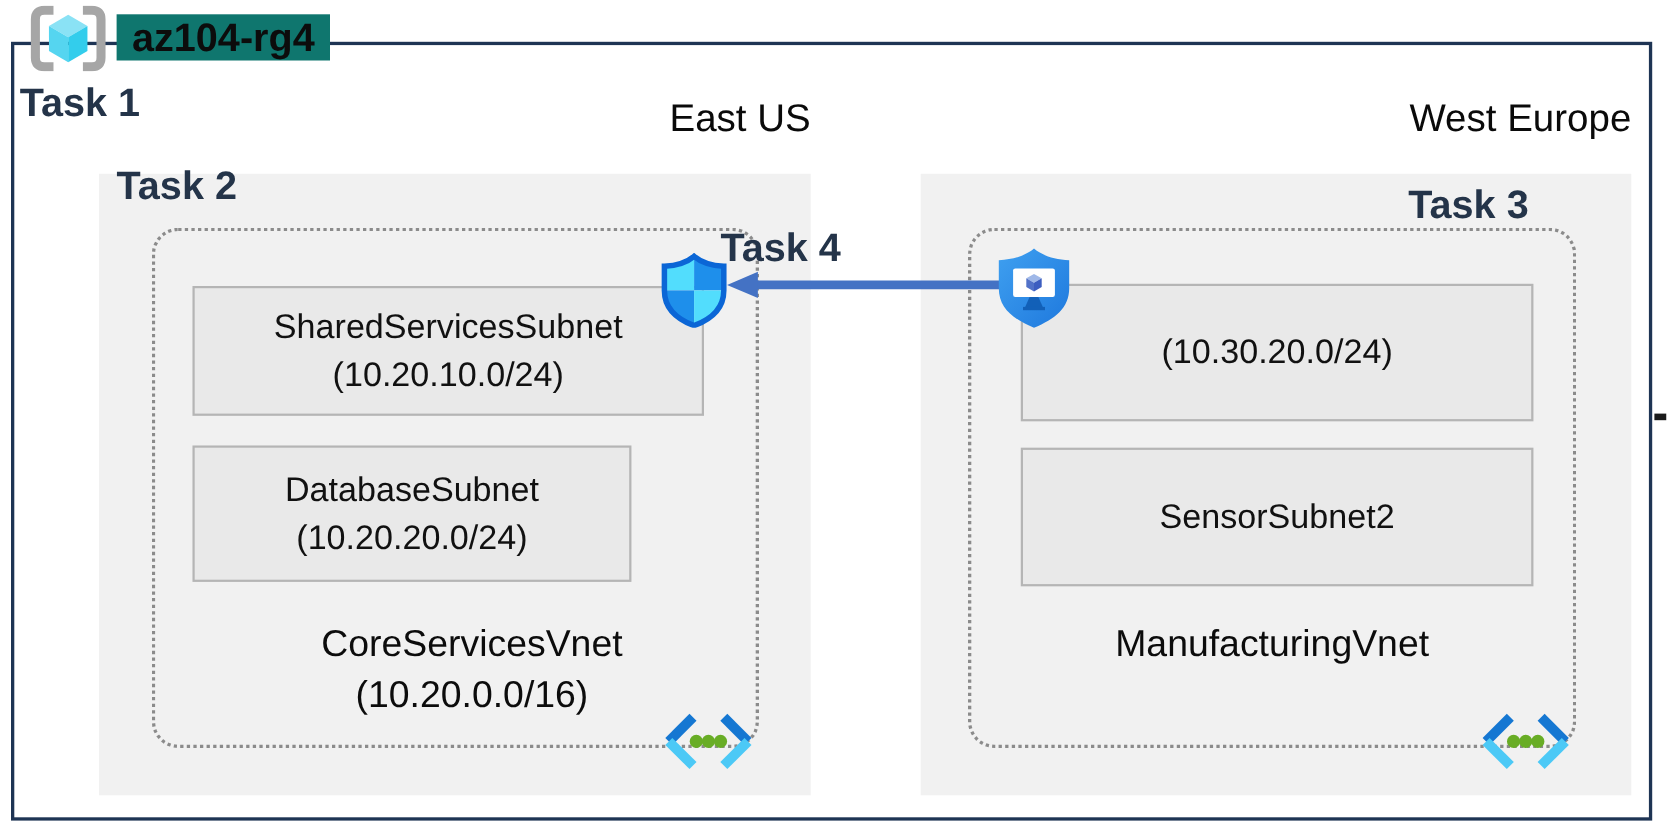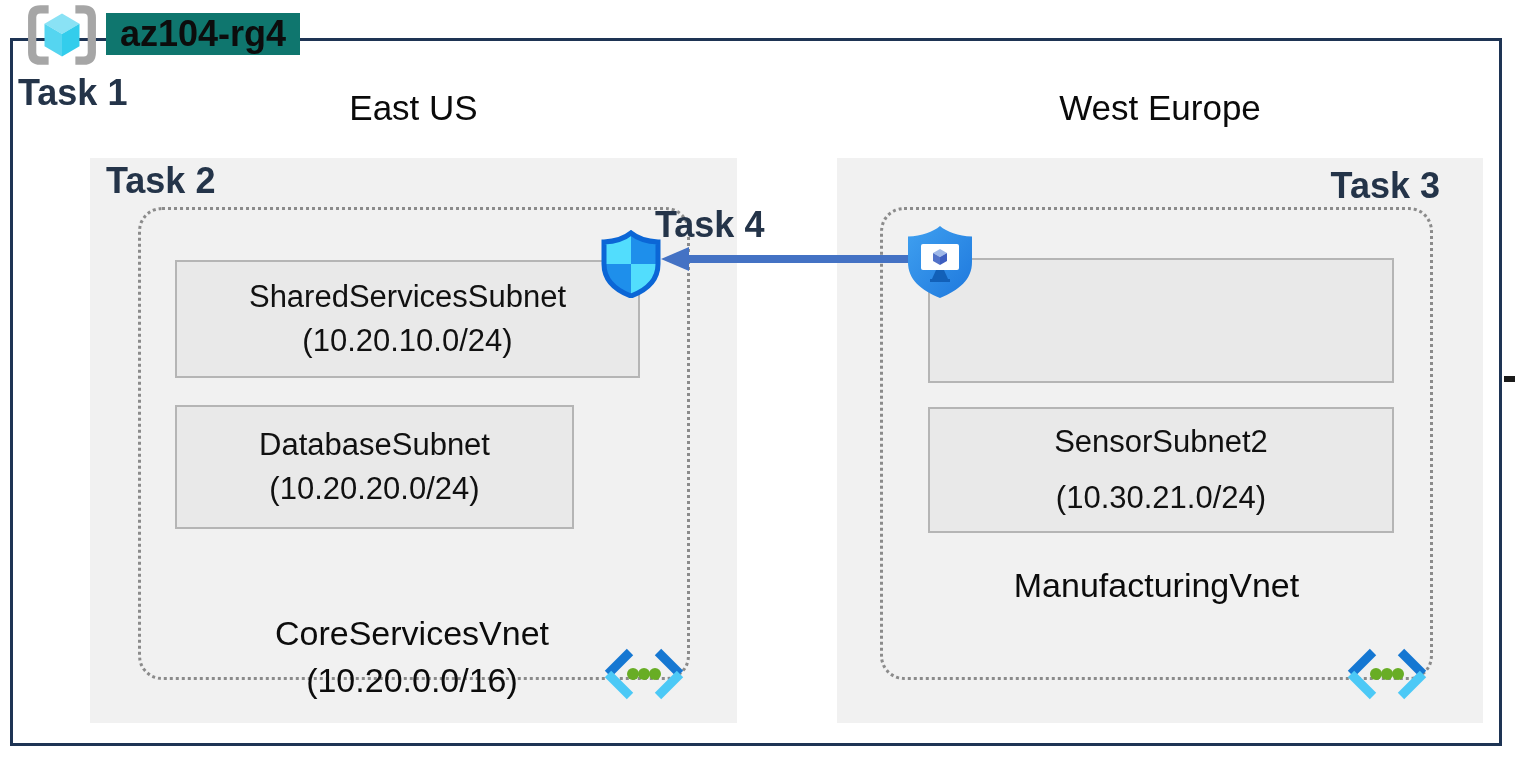--- a/index.html
+++ b/index.html
@@ -9,26 +9,26 @@
 
   
   .rg-border { position:absolute; left:10px; top:38px; width:1492px; height:708px;
     border:3px solid #1e3454; }
 
   .rg-icon { position:absolute; left:26px; top:5px; width:72px; height:60px; z-index:6; }
   .rg-title { position:absolute; left:106px; top:13px; z-index:6; background:#0f766e;
     padding:0 14px; font-size:36px; font-weight:700; color:#0c0c0c; }
   .task-label { position:absolute; z-index:5; font-size:36px; font-weight:700; color:#243449; }
   .task1 { left:18px; top:72px; }
-  .task2 { left:106px; top:160px; }
-  .task3 { left:1230px; top:165px; width:210px; text-align:right; }
+  .task2 { left:106px; top:148px; }
+  .task3 { left:1230px; top:165px; width:210px; text-align:center; }
   .task4 { left:655px; top:204px; width:250px; text-align:left; }
 
   .region-label { position:absolute; top:88px; font-size:35px; color:#0a0a0a;
-    text-align:center; z-index:3; }
+    text-align:right; z-index:3; }
   .region-label.east { left:90px; width:647px; }
   .region-label.west { left:837px; width:646px; }
 
   .region-box { position:absolute; top:158px; height:565px; background:#f1f1f1; z-index:1; }
   .region-box.east { left:90px; width:647px; }
   .region-box.west { left:837px; width:646px; }
 
   .vnet-dotted { position:absolute; top:207px; height:473px; border:3px dotted #8b8b8b;
     border-radius:24px; z-index:2; }
   .vnet-dotted.east { left:138px; width:552px; }
@@ -37,21 +37,21 @@
   .subnet { position:absolute; background:#e9e9e9; border:2px solid #b5b5b5; z-index:3;
     display:flex; flex-direction:column; align-items:center; justify-content:center;
     font-size:31px; line-height:1.42; color:#111; text-align:center; }
   .subnet.l1 { left:175px; top:260px; width:465px; height:118px; }
   .subnet.l2 { left:175px; top:405px; width:399px; height:124px; }
   .subnet.r1 { left:928px; top:258px; width:466px; height:125px; }
   .subnet.r2 { left:928px; top:407px; width:466px; height:126px;gap:12px; }
 
   .vnet-label { position:absolute; top:562px; z-index:3; text-align:center;
     font-size:34px; line-height:1.38; color:#0c0c0c; }
-  .vnet-label.east { left:136px; width:552px;margin-top:48px; }
+  .vnet-label.east { left:153px; width:552px; }
   .vnet-label.west { left:880px; width:553px; }
 
   .vnet-icon { position:absolute; width:88px; height:58px; z-index:6; }
   .vnet-icon.east { left:600px; top:645px; }
   .vnet-icon.west { left:1343px; top:645px; }
 
   .arrow-svg { position:absolute; left:655px; top:240px; width:300px; height:38px; z-index:5; }
   .nsg-icon { position:absolute; left:599px; top:230px; width:64px; height:68px; z-index:7; }
   .bastion-icon { position:absolute; left:905px; top:224px; width:70px; height:76px; z-index:7; }
 
@@ -91,24 +91,24 @@
   <div class="subnet l1">
     <div>SharedServicesSubnet</div>
     <div>(10.20.10.0/24)</div>
   </div>
   <div class="subnet l2">
     <div>DatabaseSubnet</div>
     <div>(10.20.20.0/24)</div>
   </div>
 
   <div class="subnet r1">
+    <div>(10.30.20.0/24)</div>
   </div>
   <div class="subnet r2">
     <div>SensorSubnet2</div>
-    <div>(10.30.21.0/24)</div>
   </div>
 
   <div class="vnet-label east">
     <div>CoreServicesVnet</div>
     <div>(10.20.0.0/16)</div>
   </div>
   <div class="vnet-label west">
     <div>ManufacturingVnet</div>
   </div>
 

